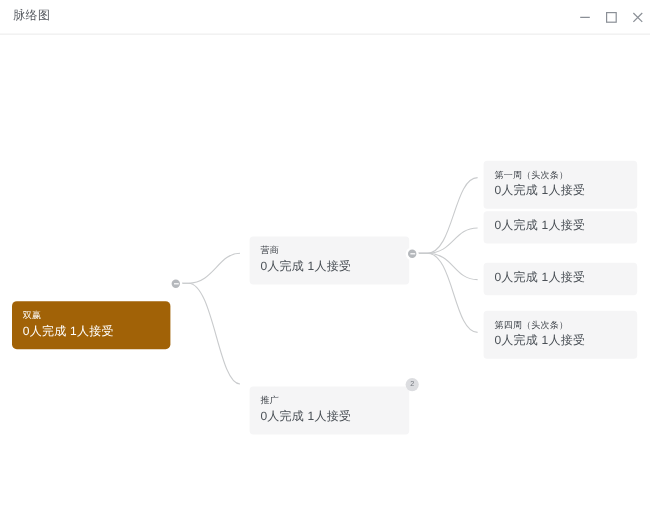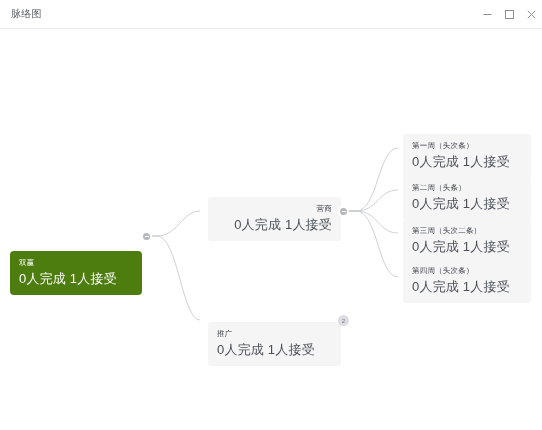--- a/index.html
+++ b/index.html
@@ -83,32 +83,32 @@
   .node {
     position: absolute;
     box-sizing: border-box;
     border-radius: 3px;
     padding: 7px 9px 8px 9px;
     background: #f5f5f6;
     line-height: 1.22;
     user-select: none;
   }
   .node.root {
-    background: #4d7c0f;
+    background: #a16207;
     border-radius: 4px;
   }
   .node .title {
     font-size: 7.5px;
     color: #3a3f45;
     white-space: nowrap;
     margin-bottom: 4px;
     letter-spacing: 0.2px;
   }
   .node .meta {
-    font-size: 13px;
+    font-size: 10px;
     color: #4a5056;
     white-space: nowrap;
     letter-spacing: 0.2px;
   }
   .node.root .title,
   .node.root .meta {
     color: #ffffff;
   }
 
   
@@ -192,44 +192,42 @@
         <path d="M 348 182 L 356 182 C 378 182 378 248 398 248"></path>
       </g>
     </svg>
 
     <div class="node root" style="left:10px; top:222px; width:132px;">
       <div class="title">双赢</div>
       <div class="meta">0人完成 1人接受</div>
     </div>
     <div class="dot" style="left:141px; top:202px;"></div>
 
-    <div class="node" style="left:208px; top:168px; width:133px;text-align:right;">
+    <div class="node" style="left:208px; top:168px; width:133px;">
       <div class="title">营商</div>
       <div class="meta">0人完成 1人接受</div>
     </div>
     <div class="dot" style="left:338px; top:177px;"></div>
 
     <div class="node" style="left:208px; top:293px; width:133px;">
       <div class="title">推广</div>
       <div class="meta">0人完成 1人接受</div>
     </div>
     <div class="badge" style="left:338px; top:286px;">2</div>
 
     <div class="node" style="left:403px; top:105px; width:128px;">
       <div class="title">第一周（头次条）</div>
       <div class="meta">0人完成 1人接受</div>
     </div>
 
     <div class="node" style="left:403px; top:147px; width:128px;">
-      <div class="title">第二周（头条）</div>
       <div class="meta">0人完成 1人接受</div>
     </div>
 
     <div class="node" style="left:403px; top:190px; width:128px;">
-      <div class="title">第三周（头次二条）</div>
       <div class="meta">0人完成 1人接受</div>
     </div>
 
     <div class="node" style="left:403px; top:230px; width:128px;">
       <div class="title">第四周（头次条）</div>
       <div class="meta">0人完成 1人接受</div>
     </div>
 
   </div>
 </div>

